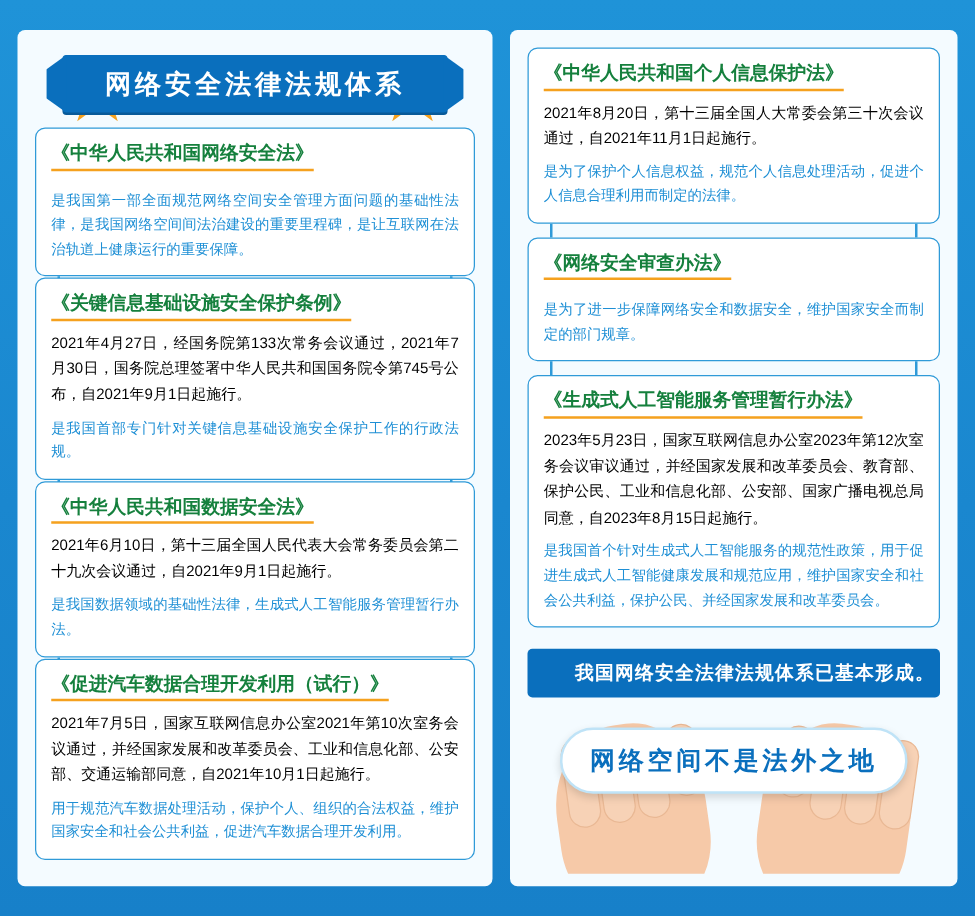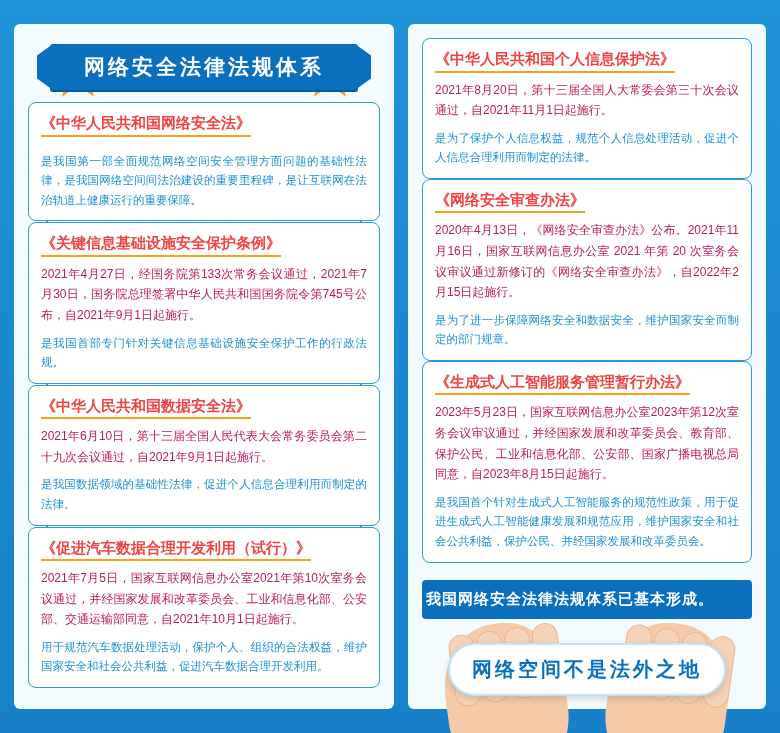--- a/index.html
+++ b/index.html
@@ -76,31 +76,31 @@
   
   .card{
     position:relative;
     border:1px solid #2f9ad8;
     border-radius:8px;
     background:#ffffff;
     margin-bottom:11px;
     padding:10px 12px 10px 12px;
   }
   .card-title{
-    color:#ef4444;
+    color:#15803d;
     font-size:15px;
     font-weight:bold;
     border-bottom:2px solid #f5a11e;
     display:inline-block;
     padding-bottom:2px;
     margin-bottom:7px;
     line-height:1.3;
   }
   .card-body{
-    color:#be185d;
+    color:#000000;
     font-size:12px;
     line-height:1.72;
     text-align:justify;
   }
   .card-note{
     color:#1e8fd5;
     font-size:11.5px;
     line-height:1.7;
     margin-top:8px;
     text-align:justify;
@@ -113,21 +113,21 @@
   }
   .connector span{
     position:absolute;top:0;width:2px;height:11px;background:#2f9ad8;
   }
 
   
   .closing{
     margin-top:6px;
     background:#0a6fbd;
     color:#fff;
-    text-align:left;
+    text-align:right;
     font-size:15px;
     font-weight:bold;
     padding:10px 4px;
     border-radius:4px;
     letter-spacing:1px;
   }
   .hands-area{
     position:relative;
     flex:1;
     min-height:120px;
@@ -200,21 +200,21 @@
       <div class="card-note">是我国首部专门针对关键信息基础设施安全保护工作的行政法规。</div>
     </div>
     <div class="connector">
       <span style="left:18px"></span>
         <span style="right:18px"></span>
     </div>
 
     <div class="card">
       <div class="card-title">《中华人民共和国数据安全法》</div>
       <div class="card-body">2021年6月10日，第十三届全国人民代表大会常务委员会第二十九次会议通过，自2021年9月1日起施行。</div>
-      <div class="card-note">是我国数据领域的基础性法律，促进个人信息合理利用而制定的法律。</div>
+      <div class="card-note">是我国数据领域的基础性法律，生成式人工智能服务管理暂行办法。</div>
     </div>
     <div class="connector">
       <span style="left:18px"></span>
         <span style="right:18px"></span>
     </div>
 
     <div class="card">
       <div class="card-title">《促进汽车数据合理开发利用（试行）》</div>
       <div class="card-body">2021年7月5日，国家互联网信息办公室2021年第10次室务会议通过，并经国家发展和改革委员会、工业和信息化部、公安部、交通运输部同意，自2021年10月1日起施行。</div>
       <div class="card-note">用于规范汽车数据处理活动，保护个人、组织的合法权益，维护国家安全和社会公共利益，促进汽车数据合理开发利用。</div>
@@ -229,21 +229,20 @@
       <div class="card-body">2021年8月20日，第十三届全国人大常委会第三十次会议通过，自2021年11月1日起施行。</div>
       <div class="card-note">是为了保护个人信息权益，规范个人信息处理活动，促进个人信息合理利用而制定的法律。</div>
     </div>
     <div class="connector">
       <span style="left:18px"></span>
         <span style="right:18px"></span>
     </div>
 
     <div class="card">
       <div class="card-title">《网络安全审查办法》</div>
-      <div class="card-body">2020年4月13日，《网络安全审查办法》公布。2021年11月16日，国家互联网信息办公室 2021 年第 20 次室务会议审议通过新修订的《网络安全审查办法》，自2022年2月15日起施行。</div>
       <div class="card-note">是为了进一步保障网络安全和数据安全，维护国家安全而制定的部门规章。</div>
     </div>
     <div class="connector">
       <span style="left:18px"></span>
         <span style="right:18px"></span>
     </div>
 
     <div class="card">
       <div class="card-title">《生成式人工智能服务管理暂行办法》</div>
       <div class="card-body">2023年5月23日，国家互联网信息办公室2023年第12次室务会议审议通过，并经国家发展和改革委员会、教育部、保护公民、工业和信息化部、公安部、国家广播电视总局同意，自2023年8月15日起施行。</div>

